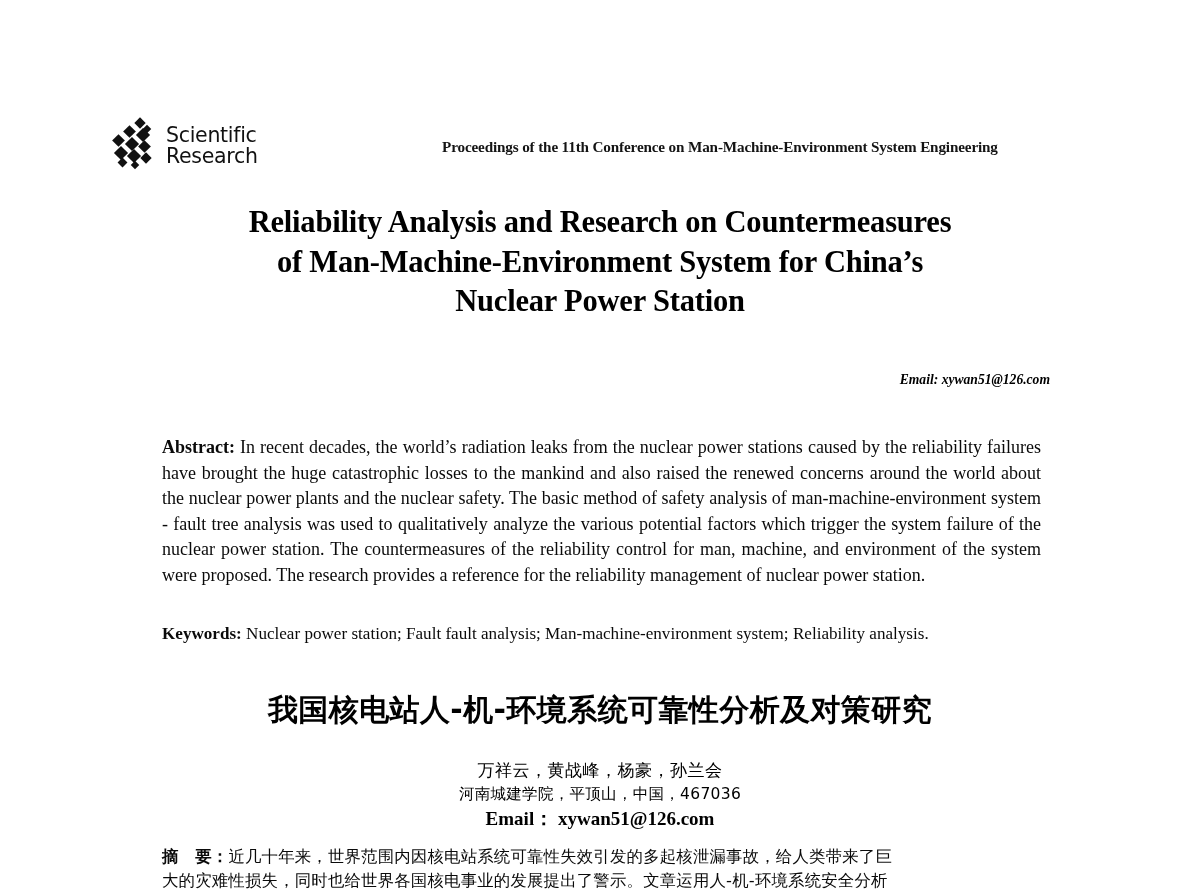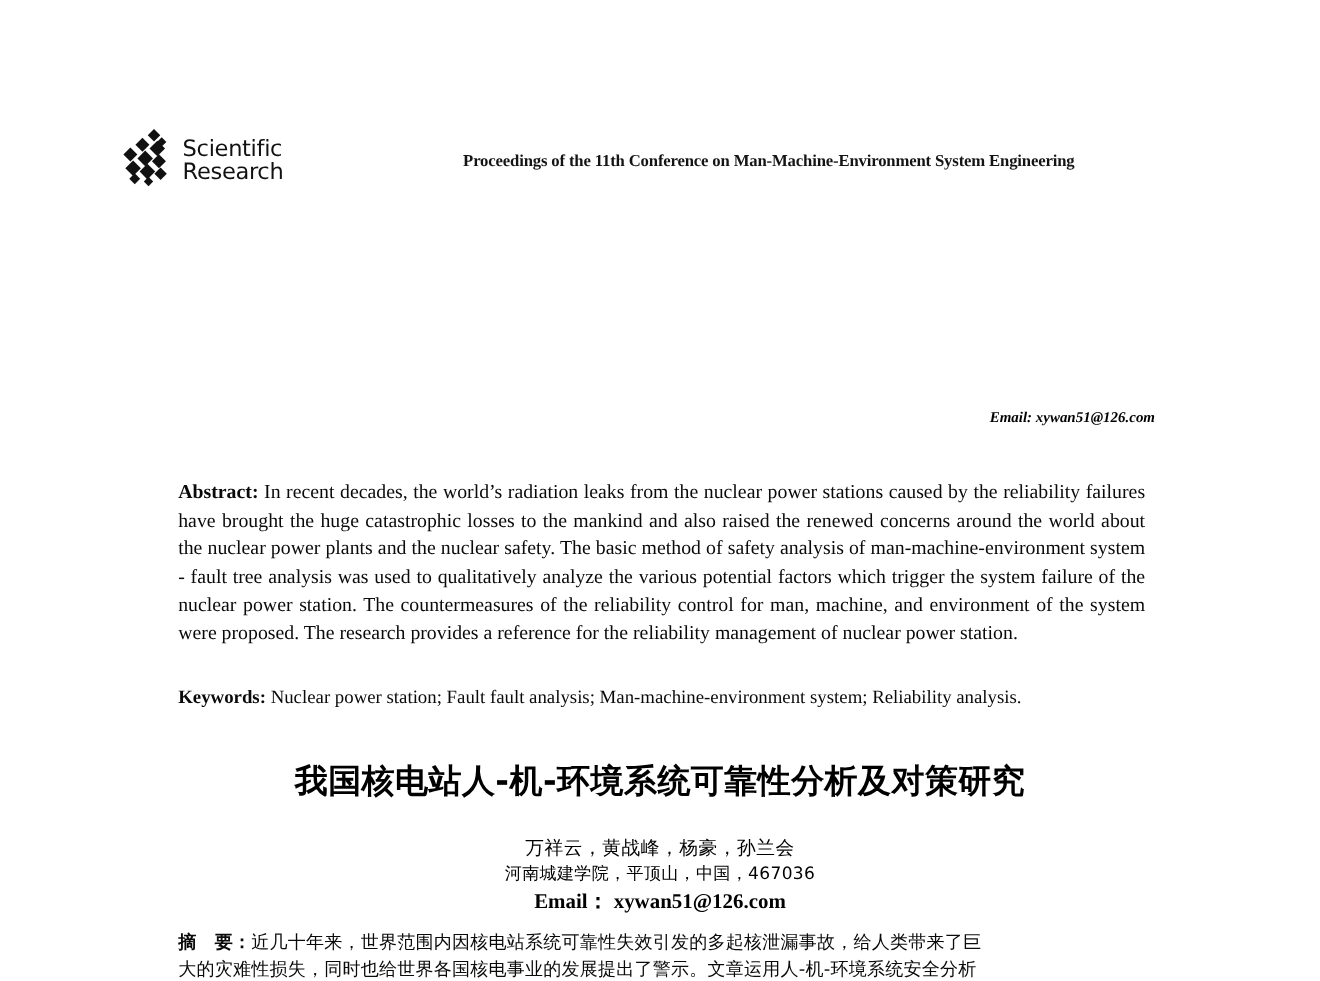--- a/index.html
+++ b/index.html
@@ -60,21 +60,21 @@
     line-height: 1.03;
     font-family: "DejaVu Sans", "Liberation Sans", sans-serif;
     font-size: 20.5px;
     letter-spacing: -0.3px;
     color: #111111;
   }
   .brand-words span { display: block; }
 
   .proceedings {
     position: absolute;
-    left: 421px;
+    left: 442px;
     top: 14px;
     width: 650px;
     font-family: "Liberation Serif", serif;
     font-size: 15.2px;
     font-weight: 600;
     letter-spacing: -0.15px;
     color: #141414;
     white-space: nowrap;
   }
 
@@ -242,20 +242,25 @@
       </div>
       <div class="brand-words">
         <span>Scientific</span>
         <span>Research</span>
       </div>
     </div>
 
     <div class="proceedings">Proceedings of the 11th Conference on Man-Machine-Environment System Engineering</div>
   </div>
 
+  <div class="title-en">
+    <span class="tl">Reliability Analysis and Research on Countermeasures</span>
+    <span class="tl">of Man-Machine-Environment System for China’s</span>
+    <span class="tl">Nuclear Power Station</span>
+  </div>
 
   <div class="email-en">Email: xywan51@126.com</div>
 
   <div class="abstract">
     <b>Abstract:</b><span> In recent decades, the world’s radiation leaks from the nuclear power stations caused by the reliability failures have brought the huge catastrophic losses to the mankind and also raised the renewed concerns around the world about the nuclear power plants and the nuclear safety. The basic method of safety analysis of man-machine-environment system - fault tree analysis was used to qualitatively analyze the various potential factors which trigger the system failure of the nuclear power station. The countermeasures of the reliability control for man, machine, and environment of the system were proposed. The research provides a reference for the reliability management of nuclear power station.</span>
   </div>
 
   <div class="keywords">
     <b>Keywords:</b><span> Nuclear power station; Fault fault analysis; Man-machine-environment system; Reliability analysis.</span>
   </div>

